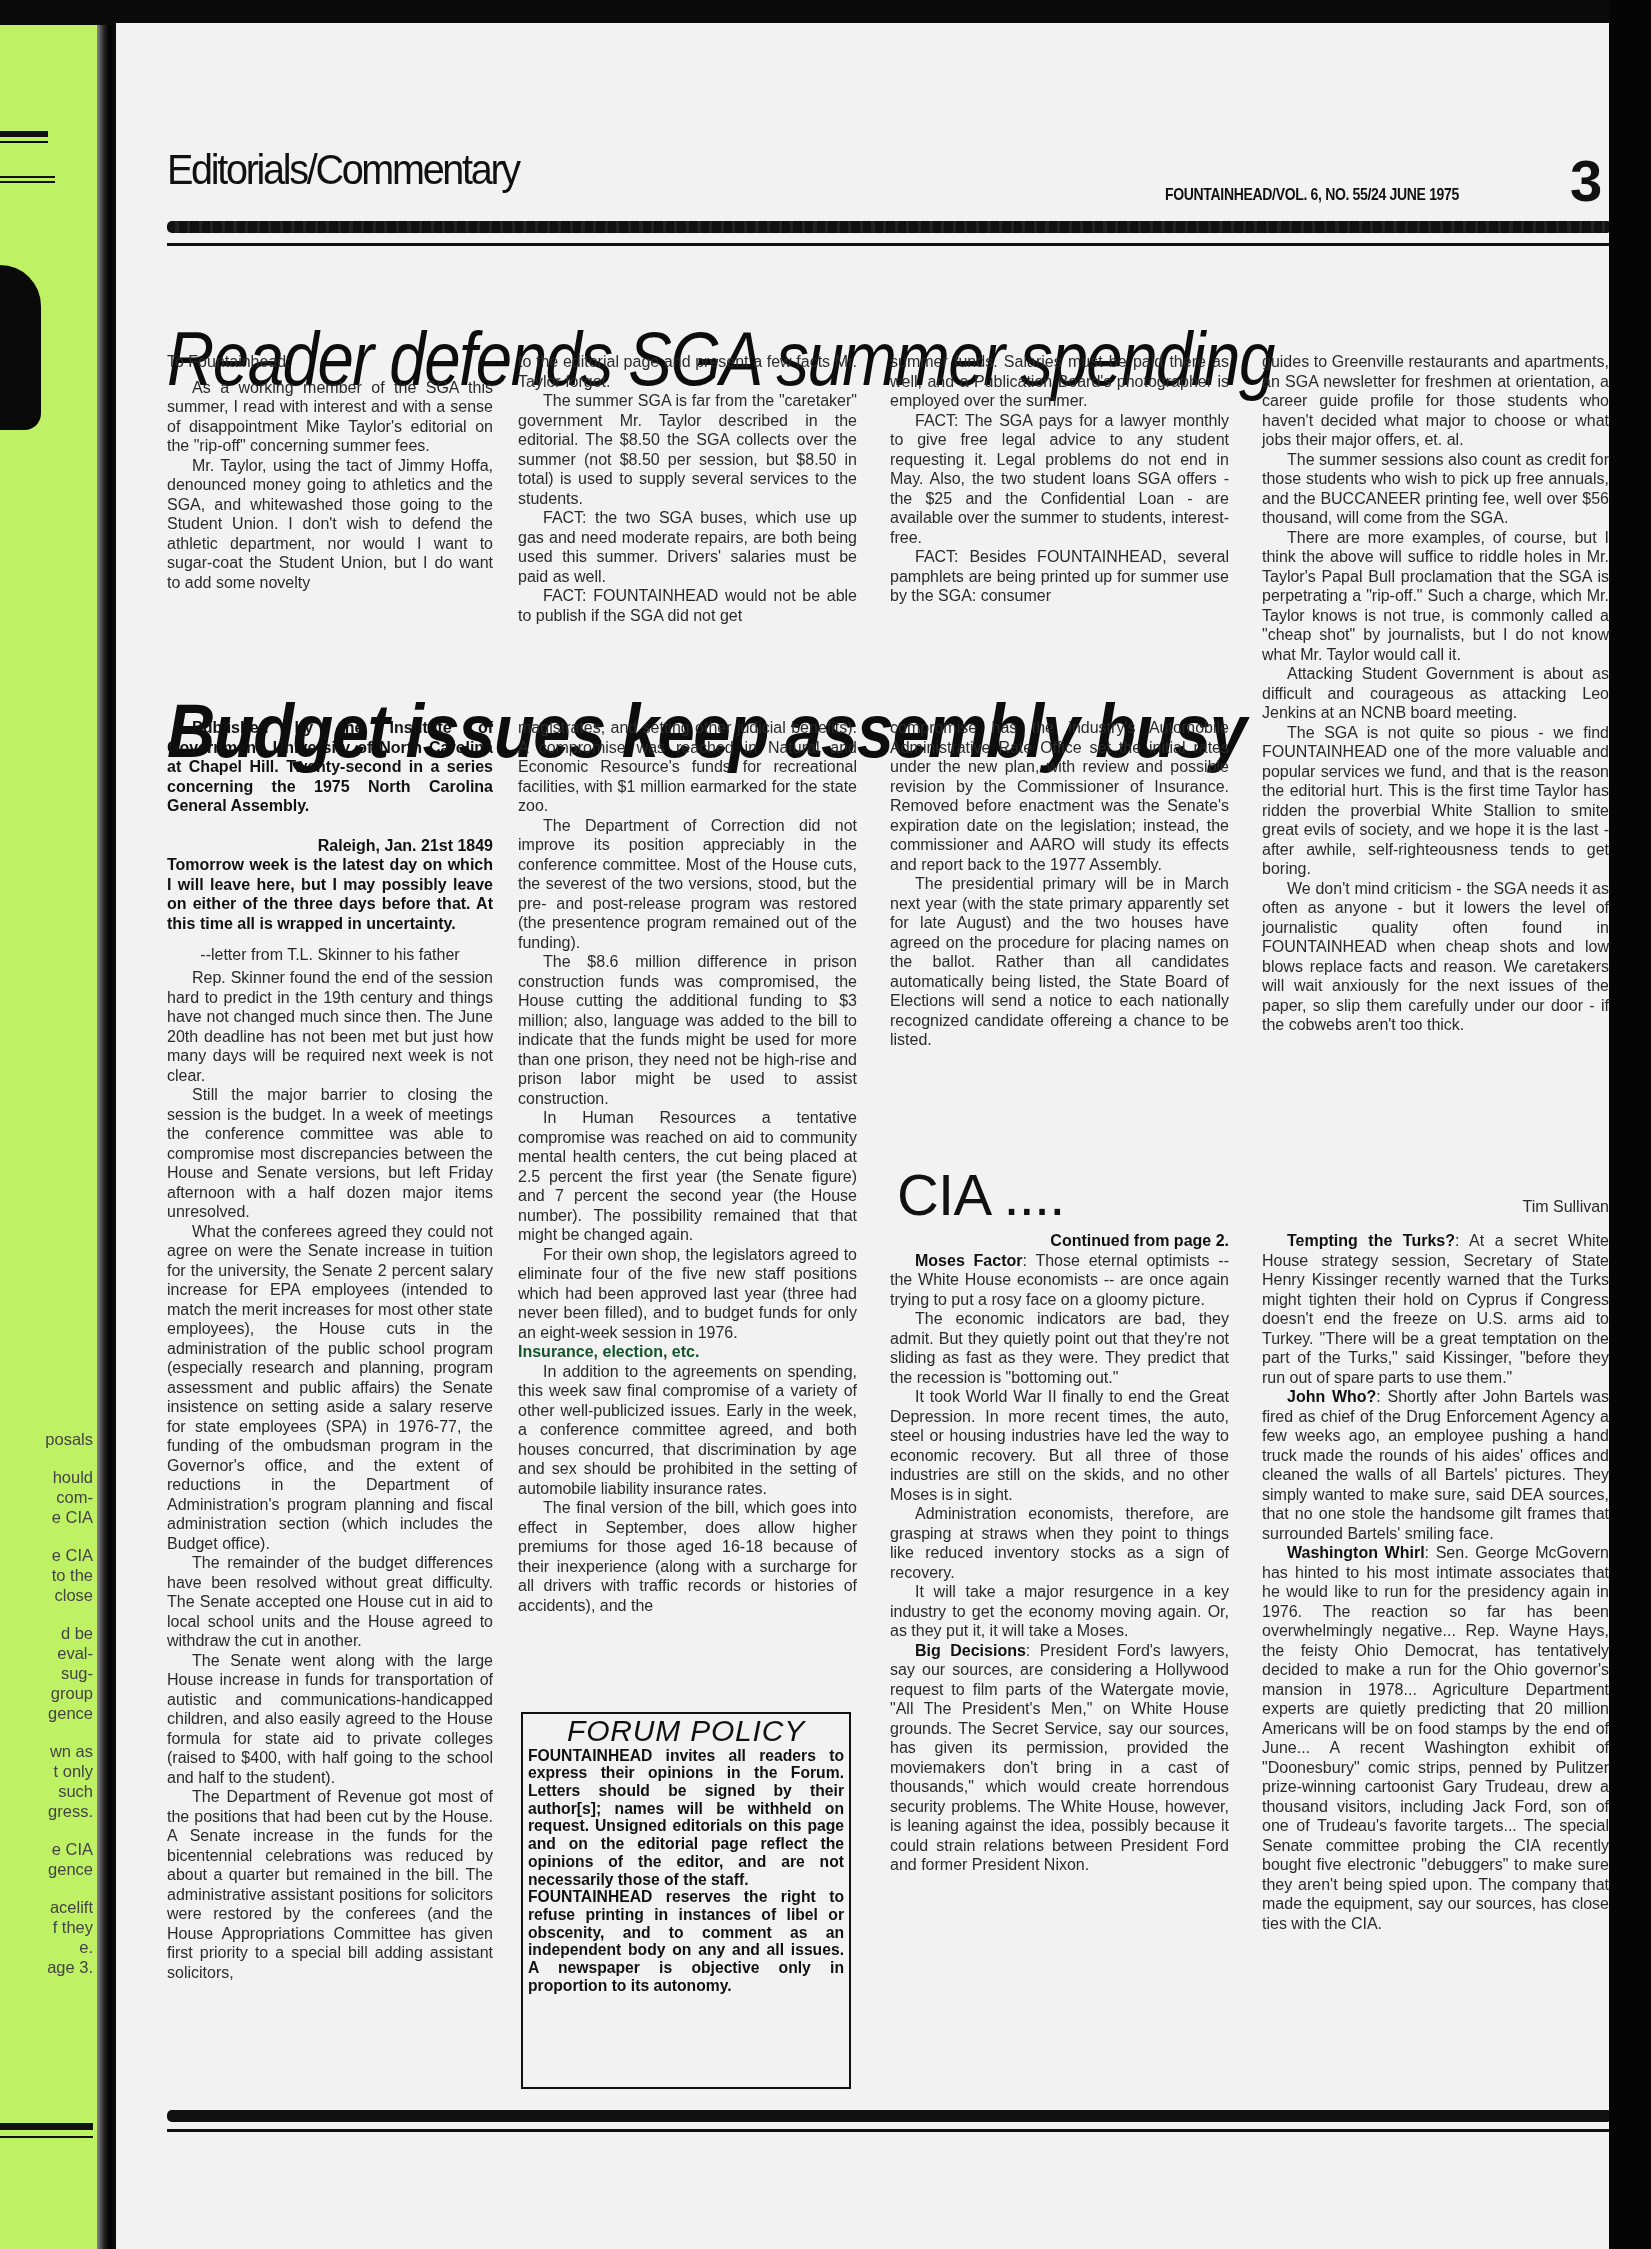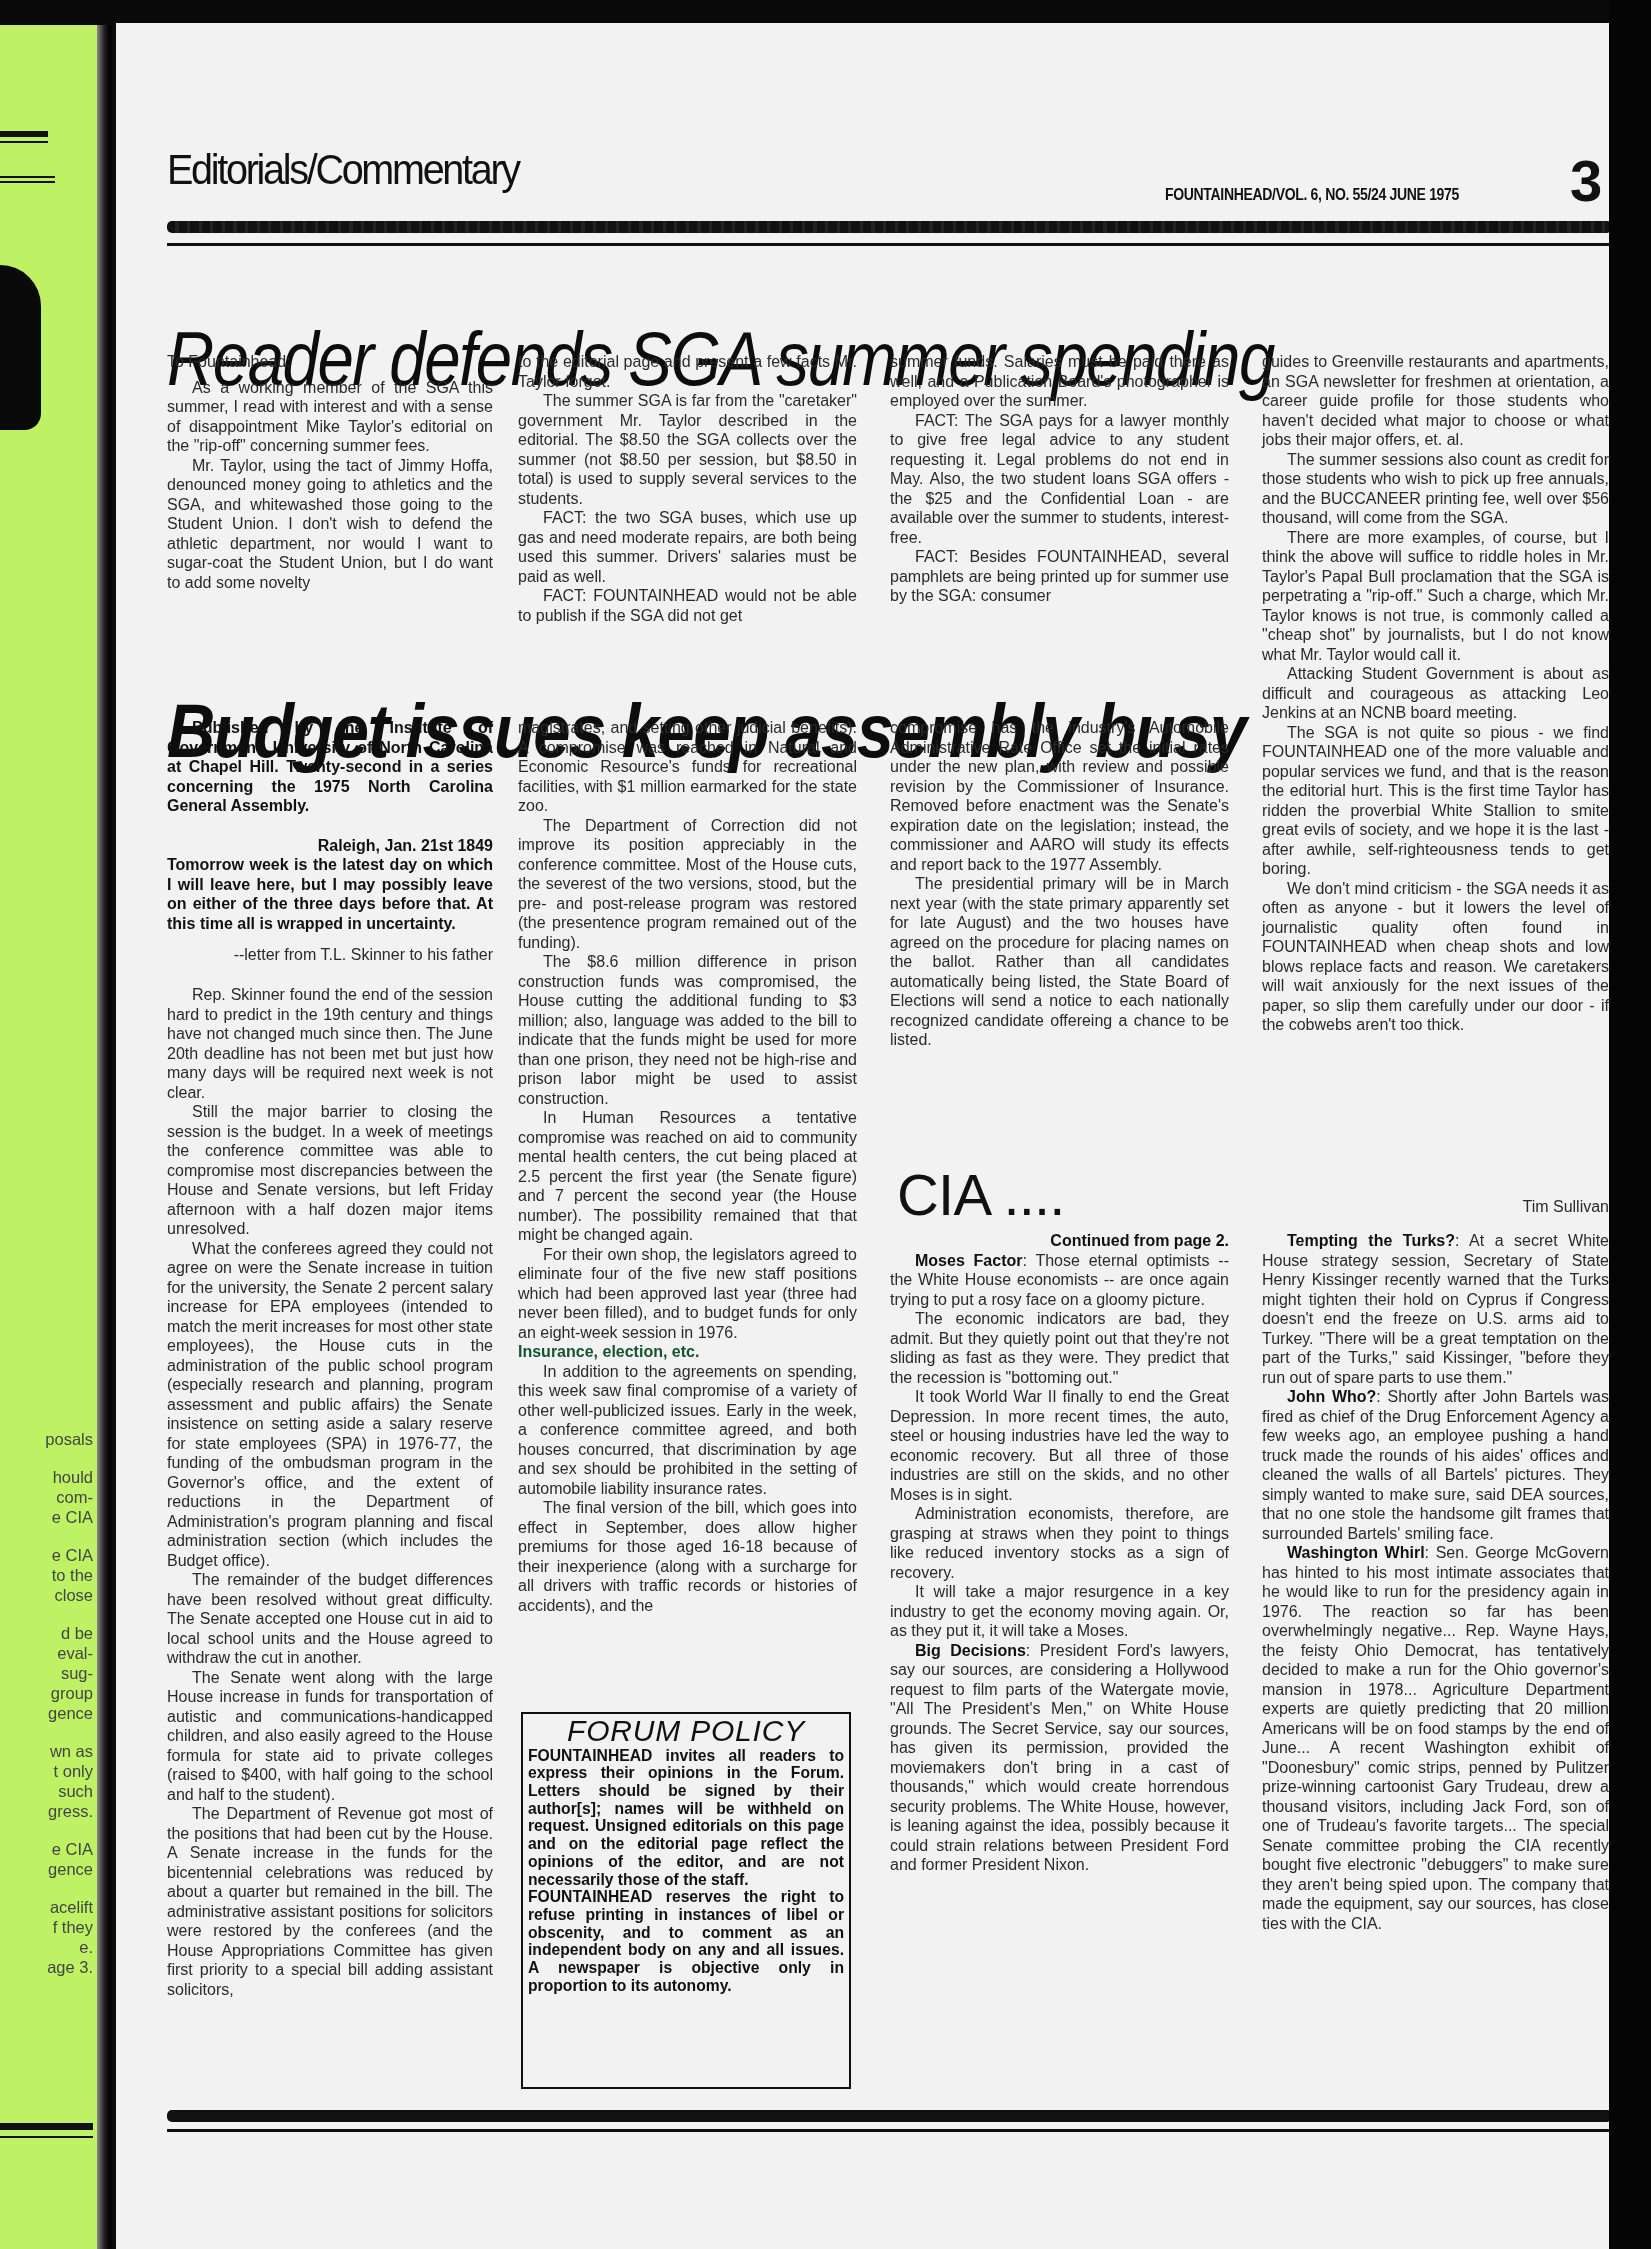--- a/index.html
+++ b/index.html
@@ -185,21 +185,21 @@
     </div>
   <div class="col c4" style="top:1146px;">
     <p class="sign">Tim Sullivan</p>
   </div>
 
   <h1 class="headline headline-2">Budget issues keep assembly busy</h1>
   <div class="col c1" style="top:695px;">
     <p class="bold">Published by the Institute of Government, University of North Carolina at Chapel Hill. Twenty-second in a series concerning the 1975 North Carolina General Assembly.</p>
     <p class="bold right" style="margin-top:20px;">Raleigh, Jan. 21st 1849</p>
     <p class="bold noindent">Tomorrow week is the latest day on which I will leave here, but I may possibly leave on either of the three days before that. At this time all is wrapped in uncertainty.</p>
-    <p style="margin-top:11.6px; margin-bottom:21px;text-align:right;" class="center">--letter from T.L. Skinner to his father</p>
+    <p style="margin-top:11.6px; margin-bottom:4px;" class="center">--letter from T.L. Skinner to his father</p>
     <div id="budget-col1">
         <p>Rep. Skinner found the end of the session hard to predict in the 19th century and things have not changed much since then. The June 20th deadline has not been met but just how many days will be required next week is not clear.</p>
         <p>Still the major barrier to closing the session is the budget. In a week of meetings the conference committee was able to compromise most discrepancies between the House and Senate versions, but left Friday afternoon with a half dozen major items unresolved.</p>
         <p>What the conferees agreed they could not agree on were the Senate increase in tuition for the university, the Senate 2 percent salary increase for EPA employees (intended to match the merit increases for most other state employees), the House cuts in the administration of the public school program (especially research and planning, program assessment and public affairs) the Senate insistence on setting aside a salary reserve for state employees (SPA) in 1976-77, the funding of the ombudsman program in the Governor's office, and the extent of reductions in the Department of Administration's program planning and fiscal administration section (which includes the Budget office).</p>
         <p>The remainder of the budget differences have been resolved without great difficulty. The Senate accepted one House cut in aid to local school units and the House agreed to withdraw the cut in another.</p>
         <p>The Senate went along with the large House increase in funds for transportation of autistic and communications-handicapped children, and also easily agreed to the House formula for state aid to private colleges (raised to $400, with half going to the school and half to the student).</p>
         <p>The Department of Revenue got most of the positions that had been cut by the House. A Senate increase in the funds for the bicentennial celebrations was reduced by about a quarter but remained in the bill. The administrative assistant positions for solicitors were restored by the conferees (and the House Appropriations Committee has given first priority to a special bill adding assistant solicitors,</p>
       </div>
   </div>
   <div class="col c2" style="top:695px;">

